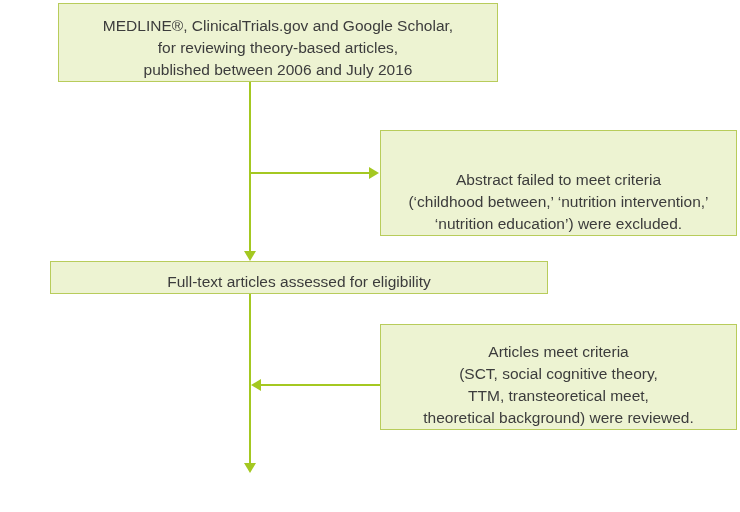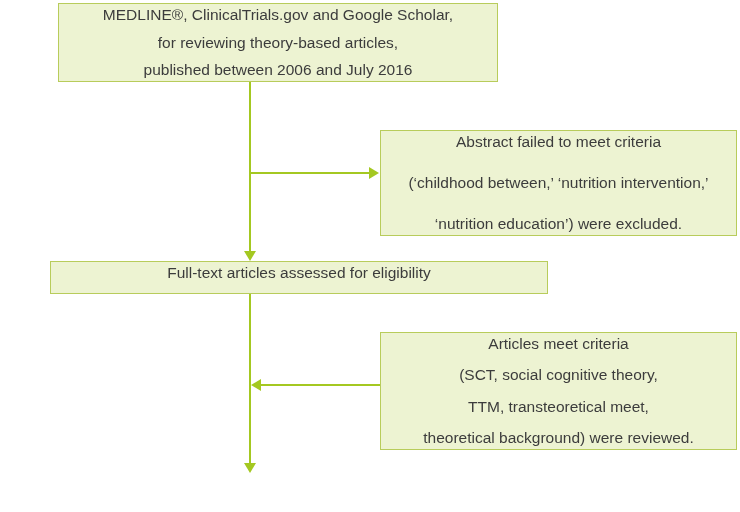--- a/index.html
+++ b/index.html
@@ -16,33 +16,33 @@
     overflow: hidden;
   }
   .box {
     position: absolute;
     box-sizing: border-box;
     background: #edf3d2;
     border: 1.5px solid #b8cc5b;
     display: flex;
     flex-direction: column;
     align-items: center;
-    justify-content: space-between;
+    justify-content: flex-end;
     text-align: center;
     color: #3c3c3c;
     font-size: 15.5px;
     line-height: 22px;
   }
   .box .text-line {
     white-space: nowrap;
   }
   .box-sources     { left: 58px;  top: 3px;   width: 440px; height: 79px; }
   .box-excluded    { left: 380px; top: 130px; width: 357px; height: 106px; }
   .box-eligibility { left: 2px;   top: 261px; width: 498px; height: 33px; margin-left: 48px; }
-  .box-reviewed    { left: 380px; top: 332px; width: 357px; height: 118px; }
+  .box-reviewed    { left: 380px; top: 324px; width: 357px; height: 106px; }
   .box-included    { left: 1px;   top: 473px; width: 499px; height: 36px; }
 
   .conn {
     position: absolute;
     background: #a4c821;
   }
   .conn-v1 { left: 249px; top: 82px;  width: 2px;   height: 170px; }
   .conn-h1 { left: 250px; top: 172px; width: 119px; height: 2px; }
   .conn-v2 { left: 249px; top: 294px; width: 2px;   height: 170px; }
   .conn-h2 { left: 261px; top: 384px; width: 119px; height: 2px; }

